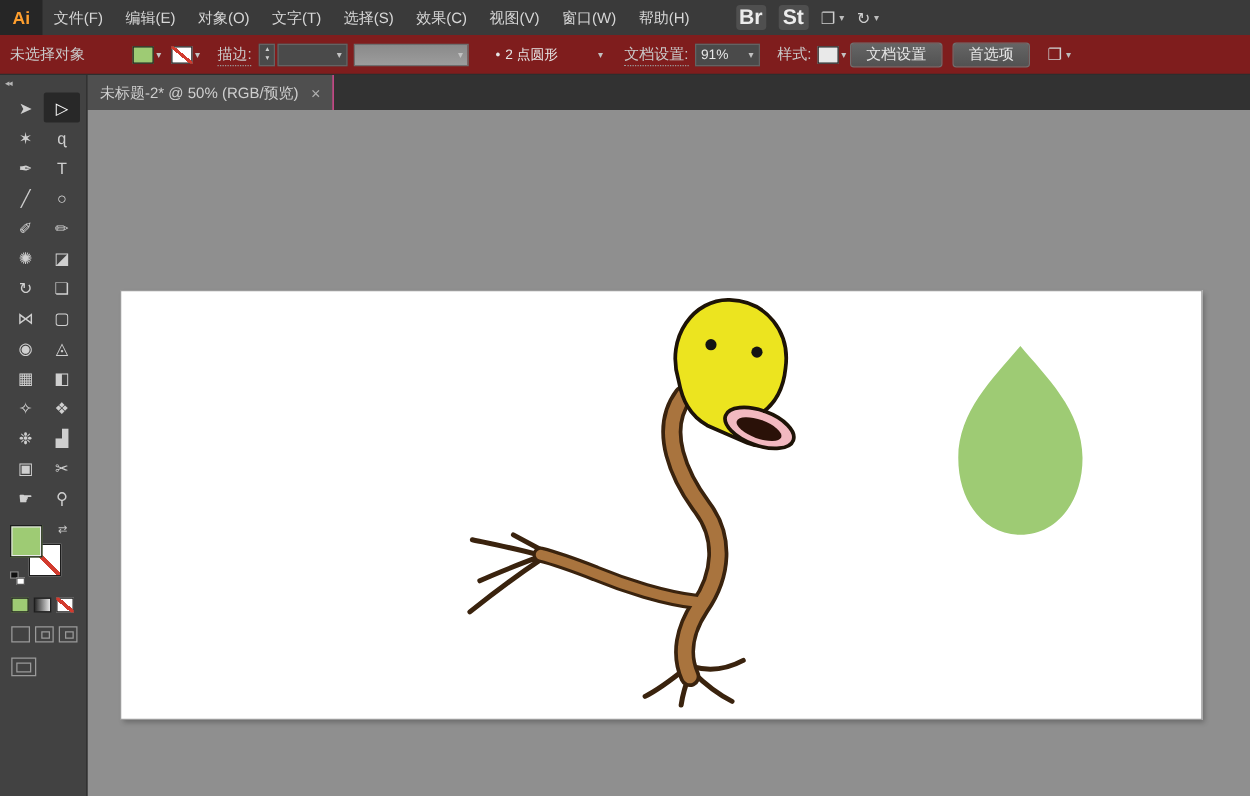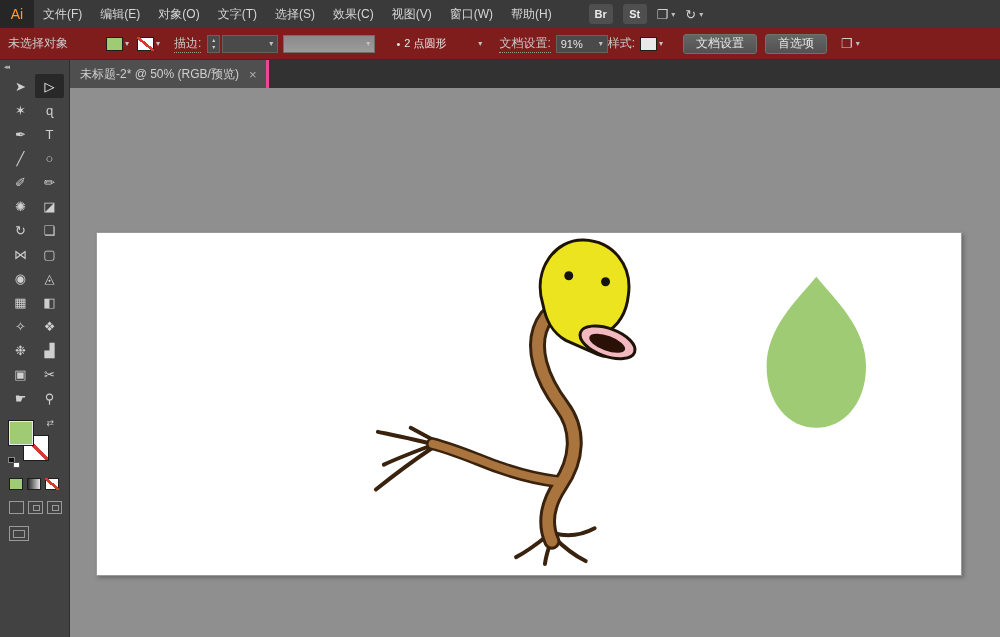--- a/index.html
+++ b/index.html
@@ -12,28 +12,28 @@
   }
 
   
   .menubar {
     position:absolute; top:0; left:0; width:1000px; height:28px;
     background:#3a3a3a; display:flex; align-items:center;
     color:#d6d6d6; font-size:12px; z-index:30;
   }
   .ai-logo {
     width:34px; height:28px; background:#262626; color:#ff9f2e;
-    font-weight:normal; font-size:14px; display:flex; align-items:center; justify-content:center;
+    font-weight:bold; font-size:14px; display:flex; align-items:center; justify-content:center;
   }
   .menu-item { padding:0 9px; line-height:28px; white-space:nowrap; cursor:default; }
   .menu-right { display:flex; align-items:center; margin-left:28px; gap:10px; }
   .mb-badge {
     width:24px; height:20px; background:#4f4f4f; border-radius:3px;
     display:flex; align-items:center; justify-content:center;
-    font-size:11px; font-weight:bold; color:#ececec;
+    font-size:17px; font-weight:bold; color:#ececec;
   }
   .mb-iconbtn { display:flex; align-items:center; gap:3px; color:#cfcfcf; font-size:13px; }
   .mb-chev { font-size:8px; color:#bdbdbd; }
 
   
   .controlbar {
     position:absolute; top:28px; left:0; width:1000px; height:32px;
     background:#7f1d1d; border-bottom:1px solid #2e2e2e;
     display:flex; align-items:center; color:#cccccc; font-size:12px; z-index:29;
   }
@@ -112,21 +112,21 @@
 
   
   .canvas-region { position:absolute; left:70px; top:60px; right:0; bottom:0; background:#8f8f8f; }
   .tabstrip {
     position:absolute; left:0; top:0; right:0; height:28px; background:#323232;
     display:flex; align-items:flex-end;
   }
   .doc-tab {
     height:28px; background:#4f4f4f; color:#cfcfcf; font-size:12px;
     display:flex; align-items:center; padding:0 10px; gap:10px;
-    border-right:3px solid #ec4899; cursor:pointer; white-space:nowrap;
+    border-right:1px solid #ec4899; cursor:pointer; white-space:nowrap;
   }
   .tab-close { color:#b0b0b0; font-size:13px; cursor:pointer; }
   .canvas {
     position:absolute; left:0; top:28px; right:0; bottom:0; background:#8f8f8f; overflow:hidden;
   }
   .artboard {
     position:absolute; left:26px; top:144px; width:866px; height:344px;
     background:#ffffff; border:1px solid #9b9b9b;
     box-shadow:2px 2px 4px rgba(0,0,0,0.25);
   }
@@ -190,27 +190,27 @@
     <span>2 点圆形</span>
     <span class="chev">▾</span>
   </div>
 
   <div class="cb-label linked" style="margin-left:12px">文档设置:</div>
   <div class="field" style="margin-left:5px; width:52px">
     <span>91%</span>
     <span class="chev">▾</span>
   </div>
 
-  <div class="cb-label" style="">样式:</div>
+  <div class="cb-label" style="margin-left:14px">样式:</div>
   <div class="swatch-dd" style="margin-left:5px">
     <div class="swatch" style="background:#e9e9e9"></div>
     <span class="chev">▾</span>
   </div>
 
-  <div class="btn" style="margin-left:20px">文档设置</div>
+  <div class="btn" style="margin-left:3px">文档设置</div>
   <div class="btn" style="margin-left:8px">首选项</div>
 
   <div class="mb-iconbtn" style="margin-left:14px">
     <span>❐</span>
     <span class="mb-chev">▾</span>
   </div>
 </div>
 
 <div class="tooldock">
   <div class="dock-head">

